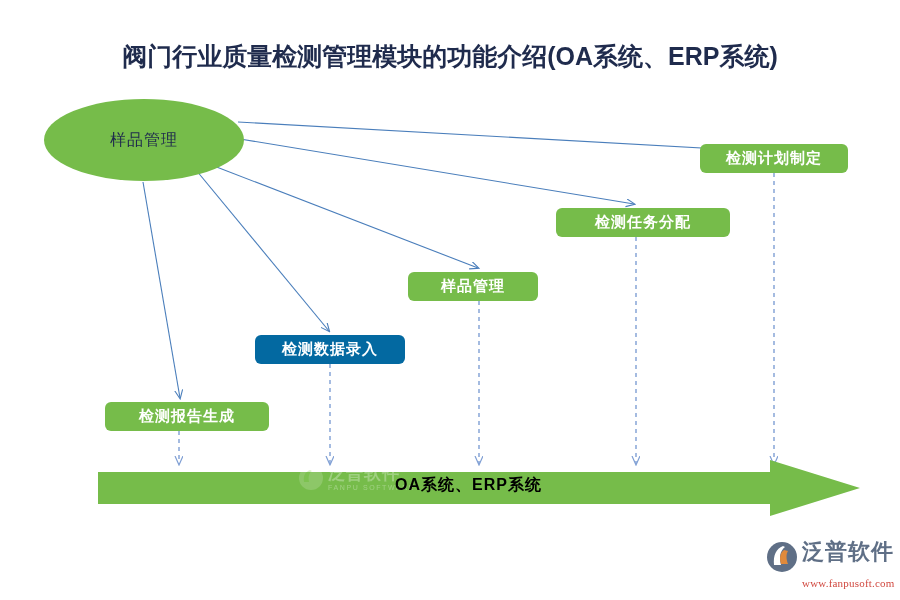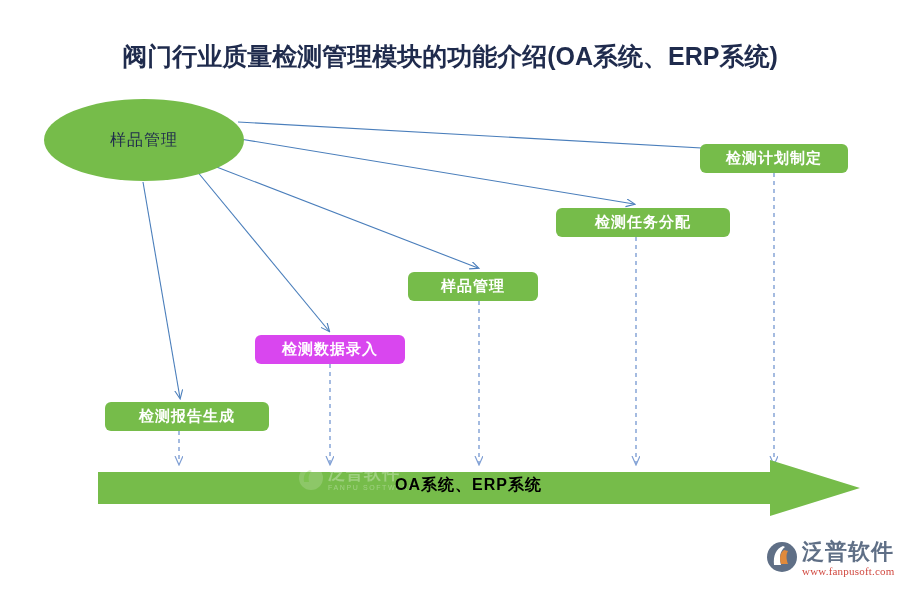--- a/index.html
+++ b/index.html
@@ -143,21 +143,21 @@
     font-size: 22px;
     font-weight: bold;
     color: #5f6f86;
     letter-spacing: 1px;
     line-height: 1.05;
   }
   #corner-logo .logo-url {
     font-size: 11px;
     color: #d1483f;
     letter-spacing: 0.2px;
-    margin-top: 2px;
+    margin-top: 14px;
     font-family: "Liberation Serif", "DejaVu Serif", serif;
   }
 </style>
 </head>
 <body>
 
 <div id="canvas" style="background: rgb(255, 255, 255);">
 
   <div id="page-title" style="color: rgb(31, 43, 77);">阀门行业质量检测管理模块的功能介绍(OA系统、ERP系统)</div>
 
@@ -194,21 +194,21 @@
 
   <div class="node-box" style="left: 700px; top: 144px; width: 148px; background: rgb(118, 188, 74);">
     <span>检测计划制定</span>
   </div>
   <div class="node-box" style="left: 556px; top: 208px; width: 174px; background: rgb(118, 188, 74);">
     <span>检测任务分配</span>
   </div>
   <div class="node-box" style="left: 408px; top: 272px; width: 130px; background: rgb(118, 188, 74);">
     <span>样品管理</span>
   </div>
-  <div class="node-box" style="left: 255px; top: 335px; width: 150px; background: #d946ef;">
+  <div class="node-box" style="left: 255px; top: 335px; width: 150px; background: #0369a1;">
     <span>检测数据录入</span>
   </div>
   <div class="node-box" style="left: 105px; top: 402px; width: 164px; background: rgb(118, 188, 74);">
     <span>检测报告生成</span>
   </div>
 
   <div id="banner">
     <svg width="762" height="56" viewBox="0 0 762 56" xmlns="http://www.w3.org/2000/svg">
       <path d="M0,12 L672,12 L672,0 L762,28 L672,56 L672,44 L0,44 Z" fill="#76bc4a"></path>
     </svg>

